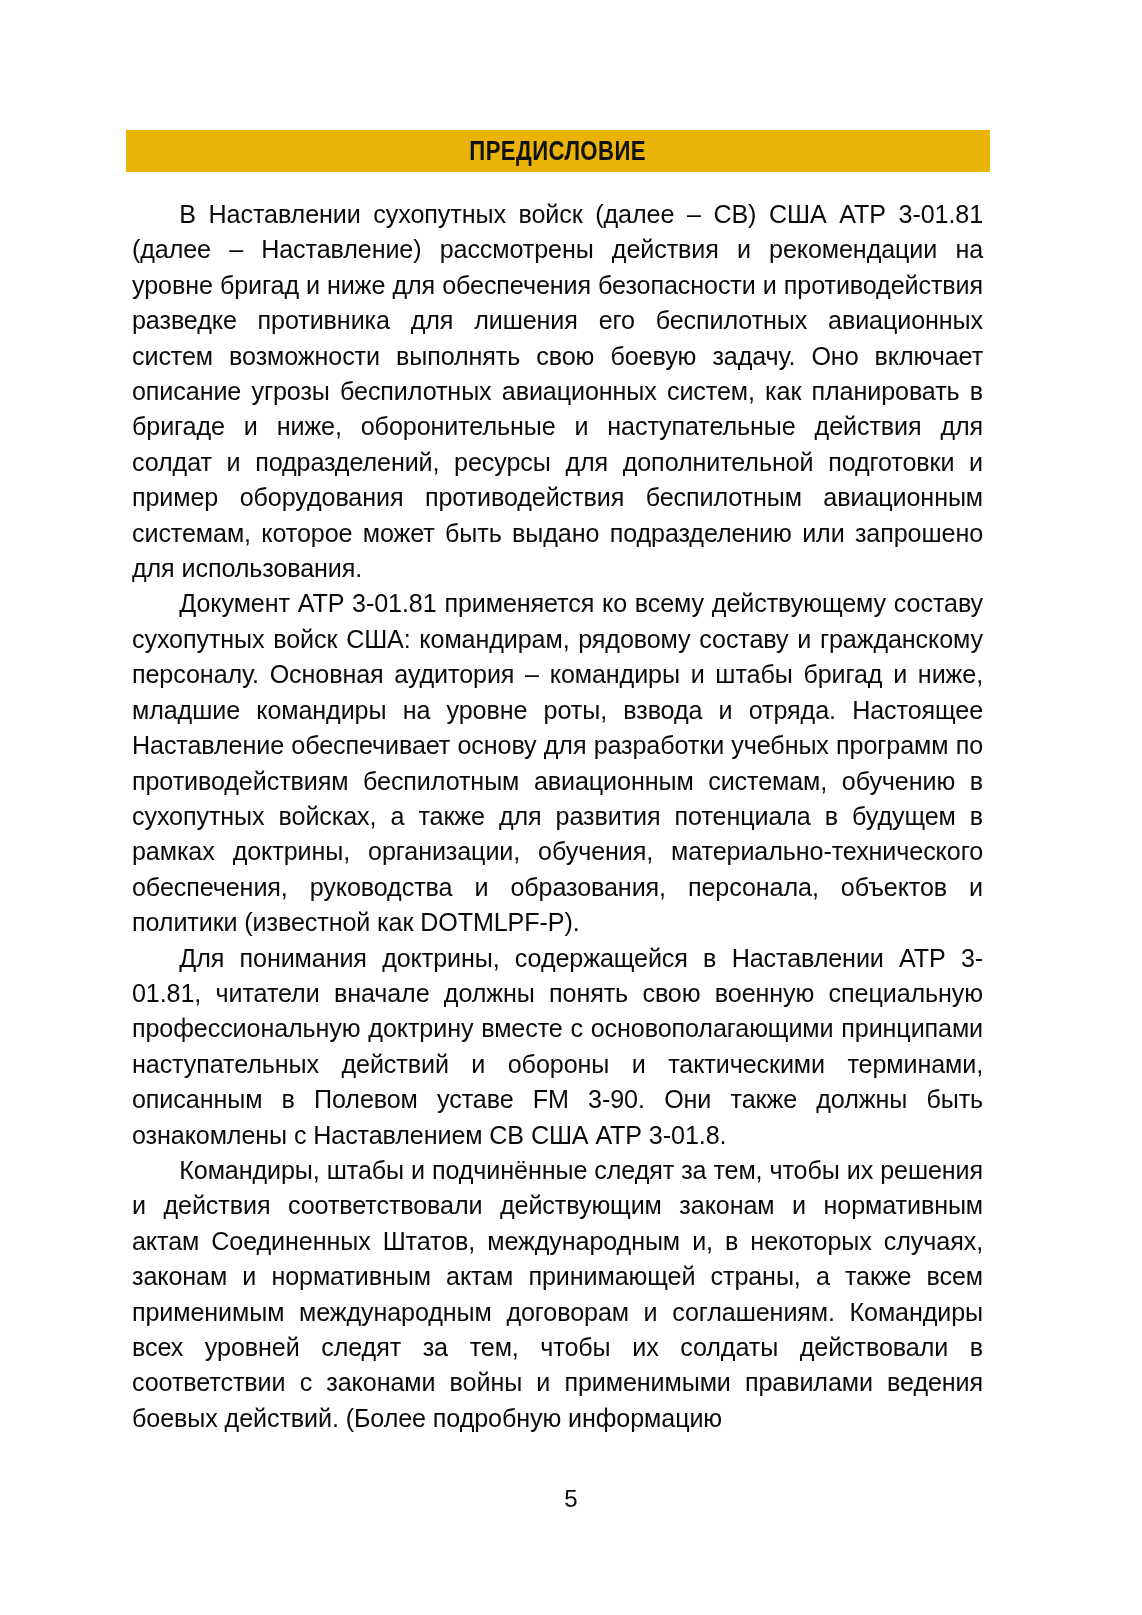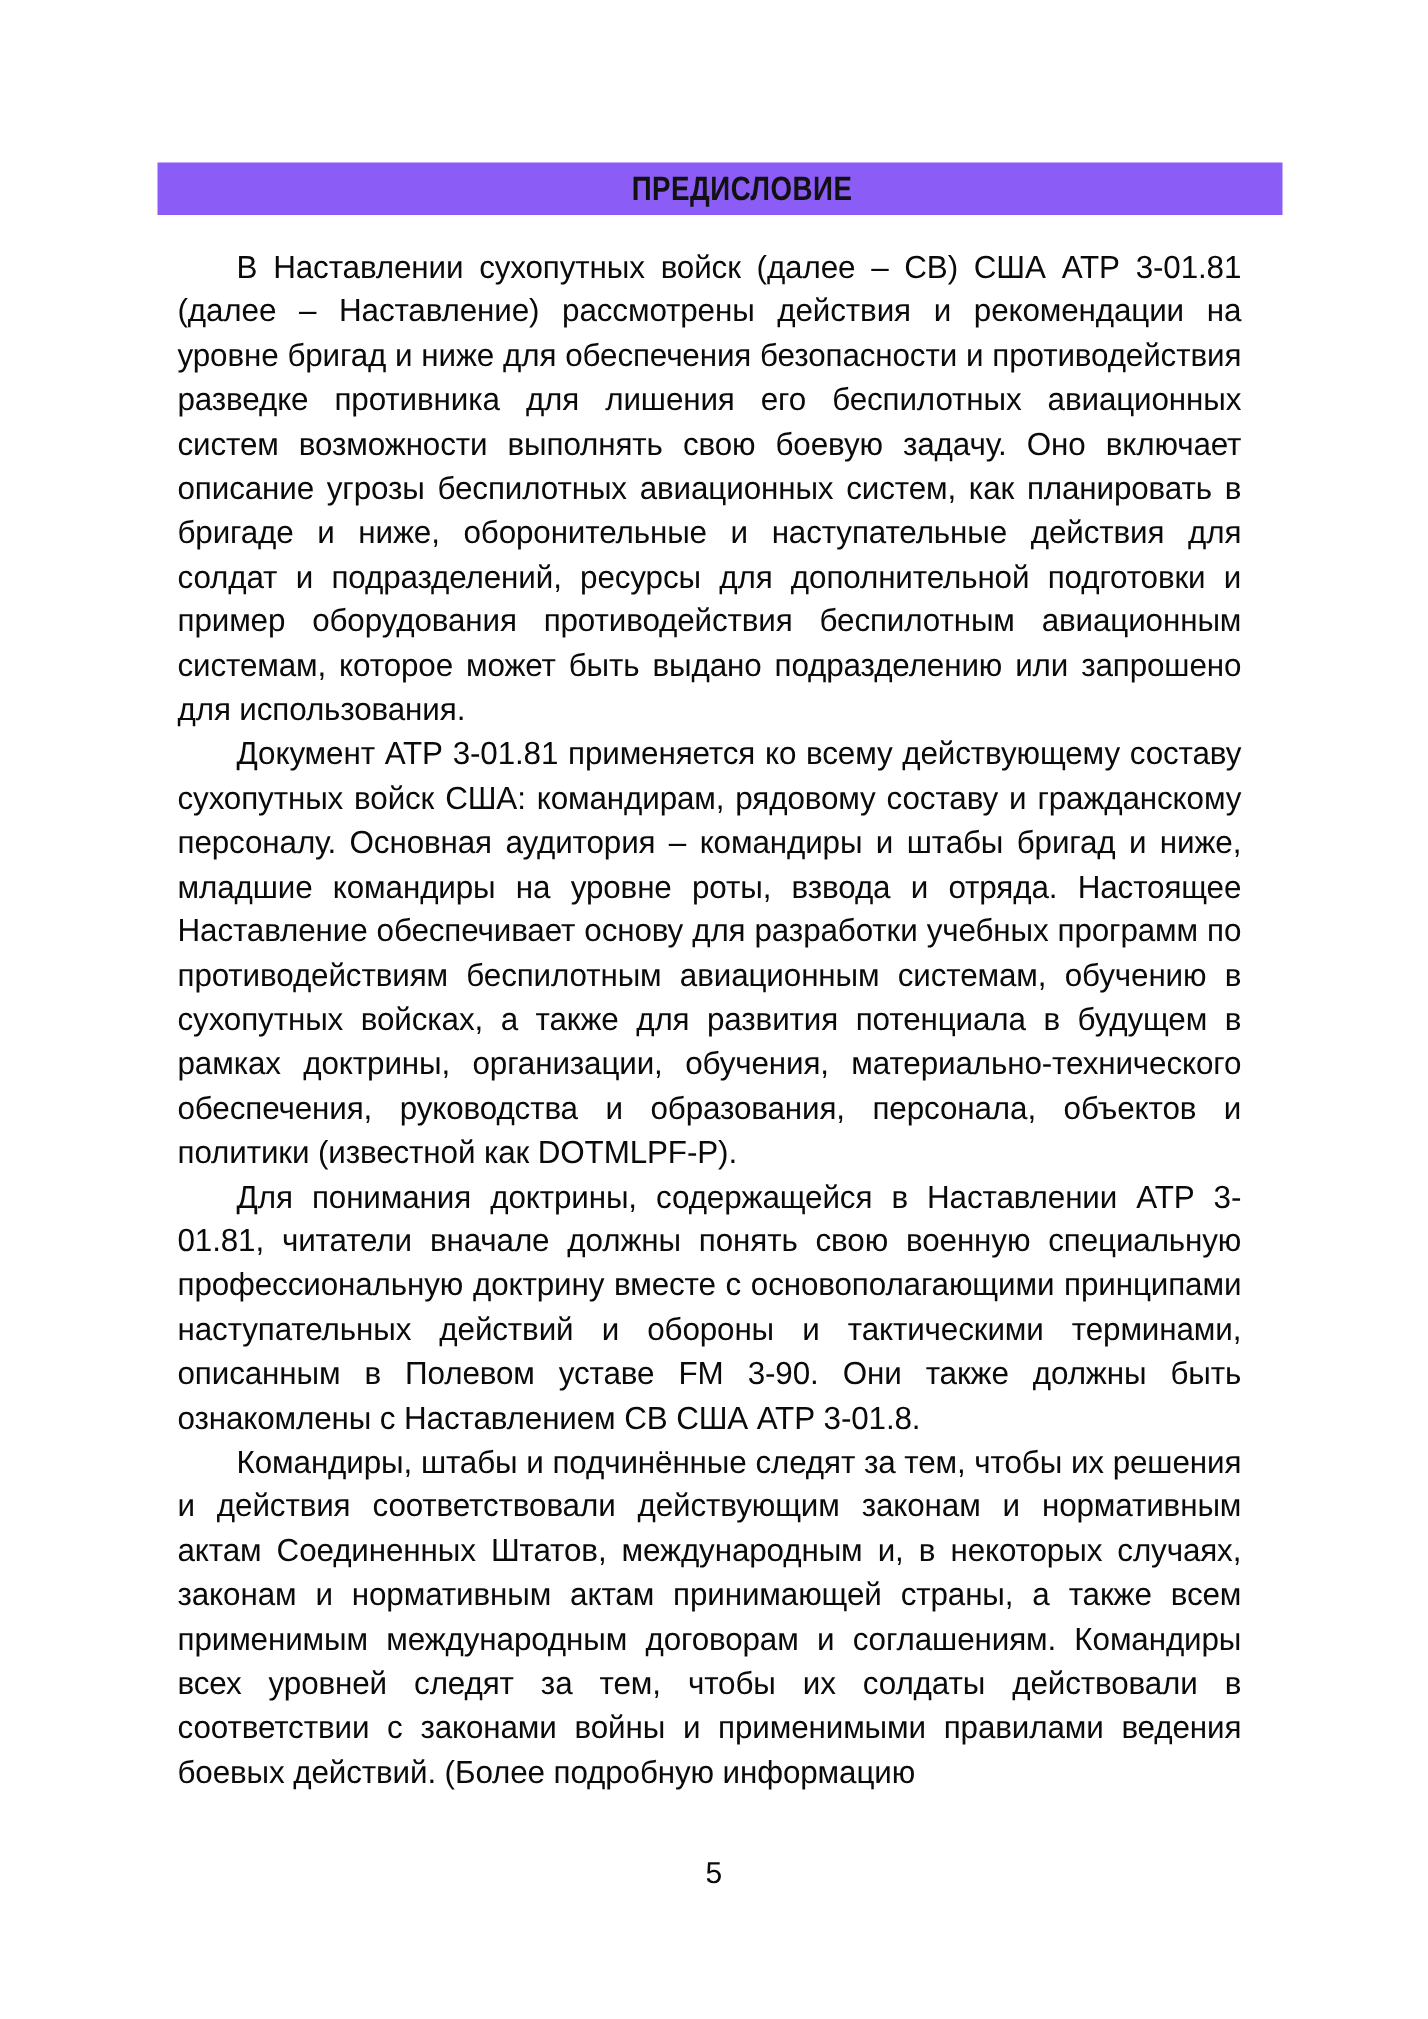--- a/index.html
+++ b/index.html
@@ -22,41 +22,40 @@
     box-sizing: border-box;
   }
 
   
   .header-band {
     position: absolute;
     left: 126px;
     top: 130px;
     width: 864px;
     height: 42px;
-    background: #8b5cf6;
+    background: #eab308;
     display: flex;
     align-items: center;
     justify-content: center;
-    padding-left: 36px;
   }
   .header-title {
     font-size: 27px;
     font-weight: 700;
     letter-spacing: 0.5px;
     line-height: 1;
     color: #111111;
     transform: scaleX(0.82);
     transform-origin: center center;
     white-space: nowrap;
   }
 
   
   .body-block {
     position: absolute;
-    left: 142px;
+    left: 132px;
     top: 197px;
     width: 864px;
   }
   .para {
     margin: 0;
     text-align: justify;
     text-justify: inter-word;
     text-indent: 48px;
     font-size: 25.5px;
     line-height: 35.4px;

